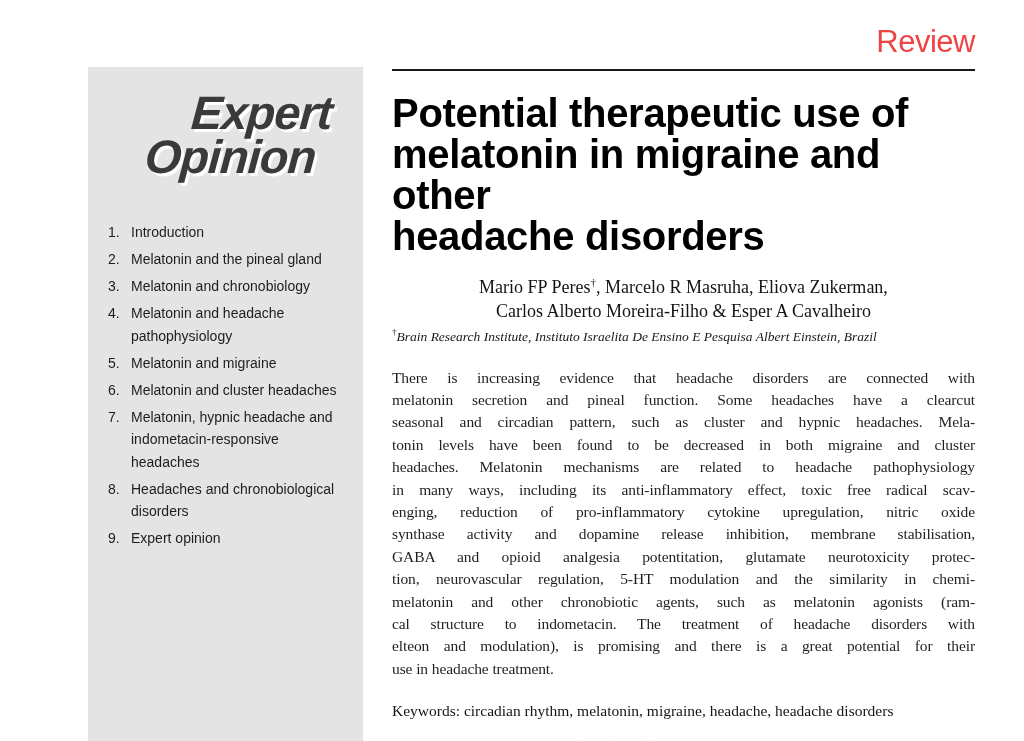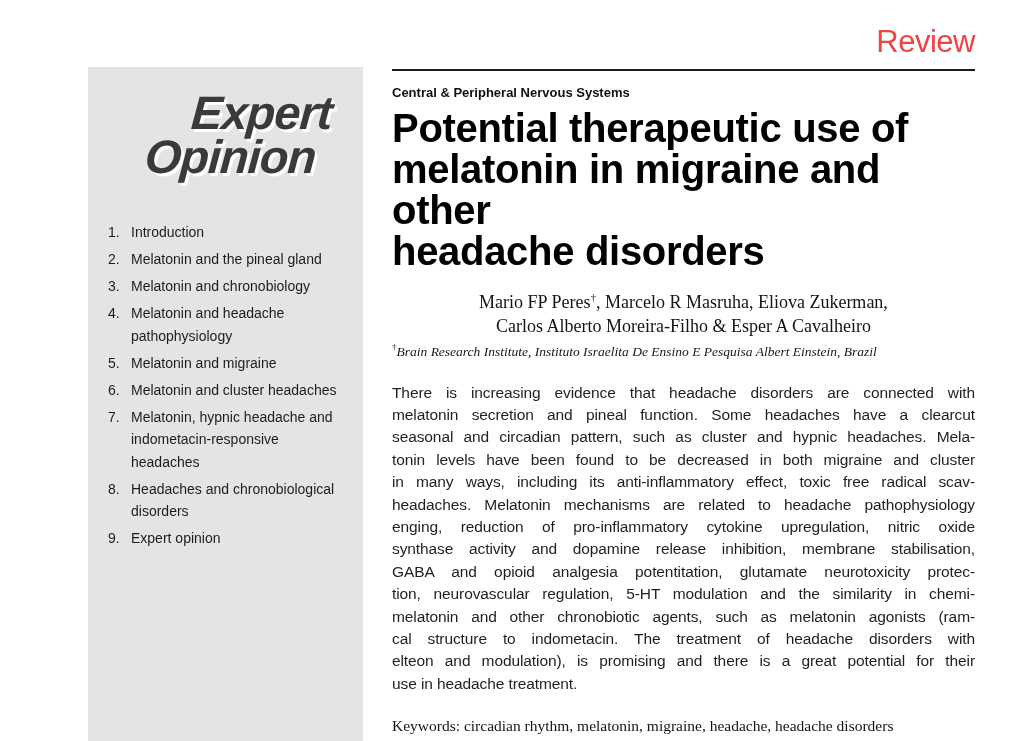--- a/index.html
+++ b/index.html
@@ -106,20 +106,21 @@
     line-height: 18px;
     color: #171717;
   }
   .affiliation sup { font-size: 9px; font-style: normal; }
   .abstract {
     margin-top: 21px;
     font-size: 15.5px;
     line-height: 22.4px;
     color: #1f1f1f;
     letter-spacing: -0.1px;
+    font-family: Liberation Serif, serif;
   }
   .abstract-line {
     text-align: justify;
     text-align-last: justify;
   }
   .abstract-line:last-child { text-align-last: left; }
   .keywords {
     margin-top: 22px;
     font-family: "Liberation Serif", serif;
     font-size: 15.5px;
@@ -183,42 +184,41 @@
     </li>
       <li class="toc-item">
       <span class="toc-num">9.</span>
       <span class="toc-label">Expert opinion</span>
     </li>
     </ol>
 </div>
 
 <div class="main">
 
-  <div class="kicker">Central &amp; Peripheral Nervous Systems</div>
 
   <h1 class="title">
       <div class="title-line">Potential therapeutic use of</div>
       <div class="title-line">melatonin in migraine and other</div>
       <div class="title-line">headache disorders</div>
     </h1>
 
   <div class="authors">
     <div class="author-line"><span>Mario FP Peres</span><sup>†</sup><span>, Marcelo R Masruha, Eliova Zukerman,</span></div>
     <div class="author-line">Carlos Alberto Moreira-Filho &amp; Esper A Cavalheiro</div>
   </div>
 
   <div class="affiliation"><sup>†</sup><span>Brain Research Institute, Instituto Israelita De Ensino E Pesquisa Albert Einstein, Brazil</span></div>
 
   <div class="abstract">
       <div class="abstract-line">There is increasing evidence that headache disorders are connected with</div>
       <div class="abstract-line">melatonin secretion and pineal function. Some headaches have a clearcut</div>
       <div class="abstract-line">seasonal and circadian pattern, such as cluster and hypnic headaches. Mela-</div>
       <div class="abstract-line">tonin levels have been found to be decreased in both migraine and cluster</div>
+      <div class="abstract-line">headaches. Melatonin mechanisms are related to headache pathophysiology</div>
       <div class="abstract-line">in many ways, including its anti-inflammatory effect, toxic free radical scav-</div>
-      <div class="abstract-line">headaches. Melatonin mechanisms are related to headache pathophysiology</div>
       <div class="abstract-line">enging, reduction of pro-inflammatory cytokine upregulation, nitric oxide</div>
       <div class="abstract-line">synthase activity and dopamine release inhibition, membrane stabilisation,</div>
       <div class="abstract-line">GABA and opioid analgesia potentitation, glutamate neurotoxicity protec-</div>
       <div class="abstract-line">tion, neurovascular regulation, 5-HT modulation and the similarity in chemi-</div>
       <div class="abstract-line">melatonin and other chronobiotic agents, such as melatonin agonists (ram-</div>
       <div class="abstract-line">cal structure to indometacin. The treatment of headache disorders with</div>
       <div class="abstract-line">elteon and modulation), is promising and there is a great potential for their</div>
       <div class="abstract-line">use in headache treatment.</div>
     </div>
 

